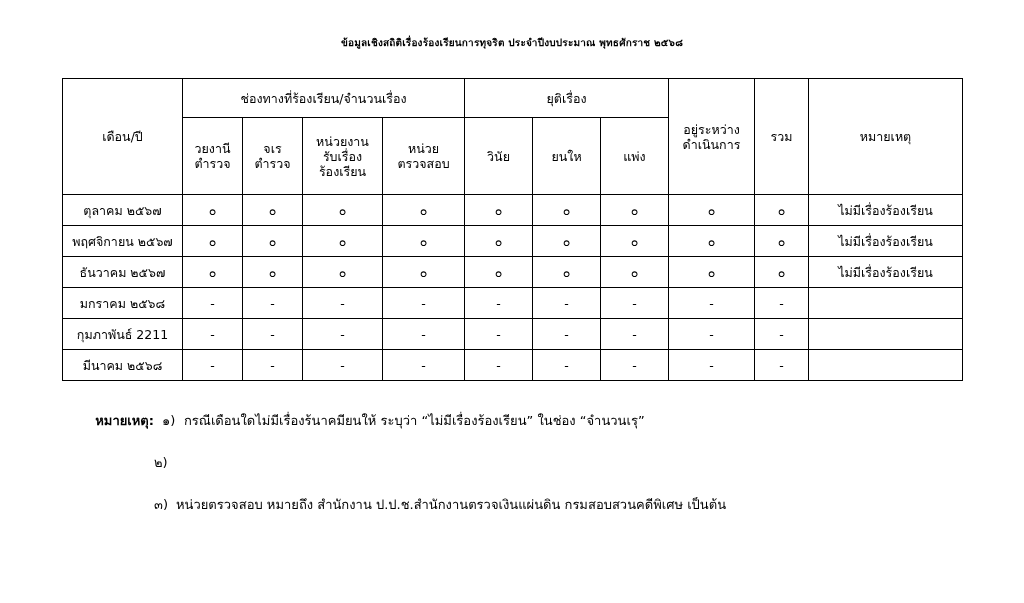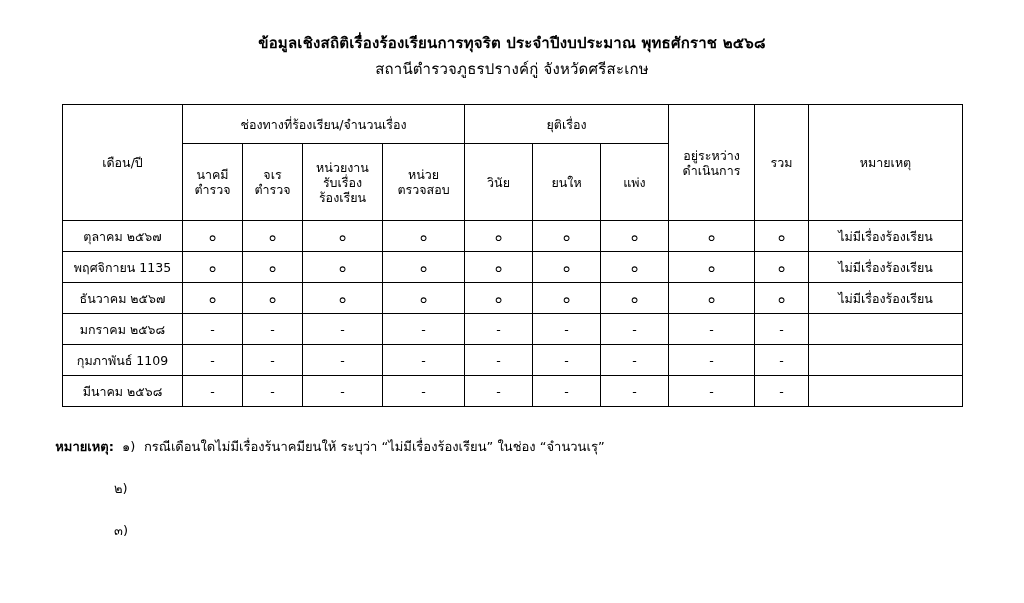--- a/index.html
+++ b/index.html
@@ -18,21 +18,21 @@
     position: relative;
     width: 1024px;
     height: 603px;
     box-sizing: border-box;
   }
   .titles {
     text-align: center;
     padding-top: 30px;
   }
   .title-line {
-    font-size: 15px;
+    font-size: 10px;
     font-weight: bold;
     line-height: 26px;
     letter-spacing: 0.2px;
   }
   .title-line.sub {
     font-weight: normal;
   }
   table.stats {
     border-collapse: collapse;
     margin: 22px 0 0 62px;
@@ -67,21 +67,21 @@
     height: 26px;
   }
   td.remark {
     text-align: left;
     padding-left: 7px;
     font-weight: bold;
     font-size: 12.5px;
   }
   .notes {
     margin: 30px 0 0 0;
-    padding-left: 48px;
+    padding-left: 88px;
   }
   .note-row {
     display: flex;
     font-size: 13px;
     line-height: 20px;
     margin-bottom: 22px;
   }
   .note-label {
     font-weight: bold;
     width: 66px;
@@ -100,21 +100,20 @@
     font-weight: normal;
   }
 </style>
 </head>
 <body>
 
 <div class="page">
 
   <div class="titles">
     <div class="title-line">ข้อมูลเชิงสถิติเรื่องร้องเรียนการทุจริต ประจำปีงบประมาณ พุทธศักราช ๒๕๖๘</div>
-    <div class="title-line sub">สถานีตำรวจภูธรปรางค์กู่ จังหวัดศรีสะเกษ</div>
   </div>
 
   <table class="stats">
     <colgroup>
       <col style="width:120px">
       <col style="width:60px">
       <col style="width:60px">
       <col style="width:80px">
       <col style="width:82px">
       <col style="width:68px">
@@ -131,21 +130,21 @@
         <th class="group" colspan="3">ยุติเรื่อง</th>
         <th class="month-head" rowspan="2">
           <span>อยู่ระหว่าง</span><br>
           <span>ดำเนินการ</span>
         </th>
         <th class="month-head" rowspan="2">รวม</th>
         <th class="month-head" rowspan="2">หมายเหตุ</th>
       </tr>
       <tr>
         <th class="sub">
-          <span>นาคมี</span><br>
+          <span>วยงานี</span><br>
           <span>ตำรวจ</span>
         </th>
         <th class="sub">
           <span>จเร</span><br>
           <span>ตำรวจ</span>
         </th>
         <th class="sub">
           <span>หน่วยงาน</span><br>
           <span>รับเรื่อง</span><br>
           <span>ร้องเรียน</span>
@@ -167,21 +166,21 @@
         <td class="val">๐</td>
         <td class="val">๐</td>
         <td class="val">๐</td>
         <td class="val">๐</td>
         <td class="val">๐</td>
         <td class="val">๐</td>
         <td class="val">๐</td>
         <td class="remark">ไม่มีเรื่องร้องเรียน</td>
       </tr>
       <tr>
-        <td class="month-cell">พฤศจิกายน 1135</td>
+        <td class="month-cell">พฤศจิกายน ๒๕๖๗</td>
         <td class="val">๐</td>
         <td class="val">๐</td>
         <td class="val">๐</td>
         <td class="val">๐</td>
         <td class="val">๐</td>
         <td class="val">๐</td>
         <td class="val">๐</td>
         <td class="val">๐</td>
         <td class="val">๐</td>
         <td class="remark">ไม่มีเรื่องร้องเรียน</td>
@@ -206,21 +205,21 @@
         <td class="val">-</td>
         <td class="val">-</td>
         <td class="val">-</td>
         <td class="val">-</td>
         <td class="val">-</td>
         <td class="val">-</td>
         <td class="val">-</td>
         <td class="remark"></td>
       </tr>
       <tr>
-        <td class="month-cell">กุมภาพันธ์ 1109</td>
+        <td class="month-cell">กุมภาพันธ์ 2211</td>
         <td class="val">-</td>
         <td class="val">-</td>
         <td class="val">-</td>
         <td class="val">-</td>
         <td class="val">-</td>
         <td class="val">-</td>
         <td class="val">-</td>
         <td class="val">-</td>
         <td class="val">-</td>
         <td class="remark"></td>
@@ -247,16 +246,17 @@
       <div class="note-num">๑)</div>
       <div class="note-text"><span>กรณีเดือนใดไม่มีเรื่องร้นาคมียนให้ ระบุว่า </span><span class="b">“ไม่มีเรื่องร้องเรียน”</span><span> ในช่อง </span><span class="b">“จำนวนเรุ”</span></div>
     </div>
     <div class="note-row">
       <div class="note-indent"></div>
       <div class="note-num">๒)</div>
     </div>
     <div class="note-row">
       <div class="note-indent"></div>
       <div class="note-num">๓)</div>
+      <div class="note-text">หน่วยตรวจสอบ หมายถึง สำนักงาน ป.ป.ช.สำนักงานตรวจเงินแผ่นดิน กรมสอบสวนคดีพิเศษ เป็นต้น</div>
     </div>
   </div>
 
 </div>
 
 </body></html>

